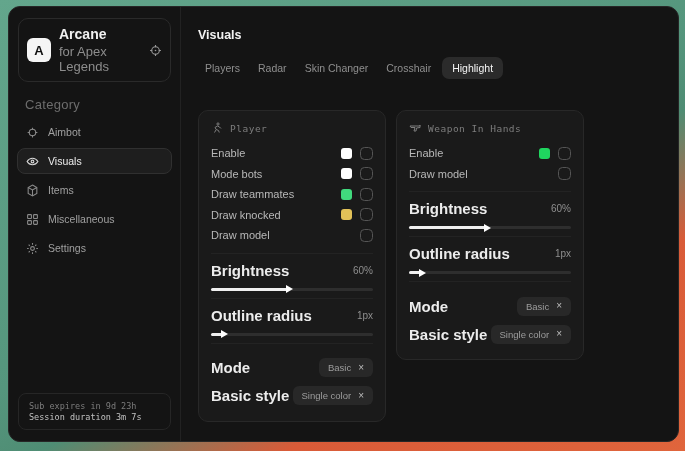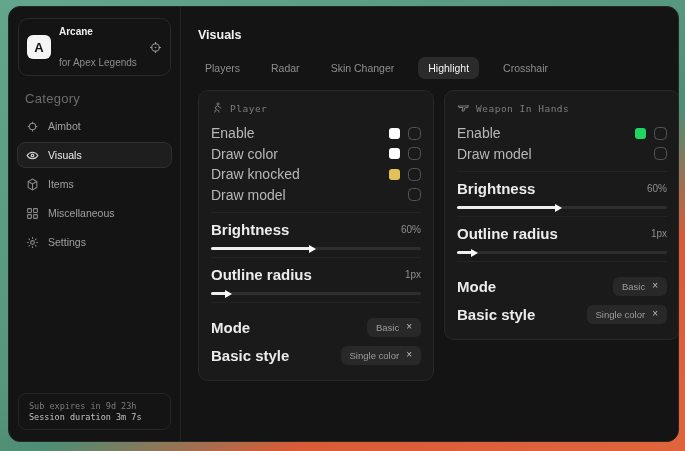--- a/index.html
+++ b/index.html
@@ -19,22 +19,22 @@
   .brand-card {
     margin:11px 9px 0; border:1px solid #2a2a2a; border-radius:10px;
     padding:7px 8px; display:flex; align-items:center; gap:8px;
   }
   .logo {
     width:24px; height:24px; background:#f5f5f5; border-radius:6px;
     color:#111; font-weight:bold; font-size:13px;
     display:flex; align-items:center; justify-content:center; flex-shrink:0;
   }
   .brand-text { flex:1; min-width:0; }
-  .brand-name { font-size:10px; font-weight:700; color:#f0f0f0; }
-  .brand-sub { font-size:10px; color:#8d8d8d; margin-top:20px; }
+  .brand-name { font-size:14px; font-weight:700; color:#f0f0f0; }
+  .brand-sub { font-size:13px; color:#8d8d8d; margin-top:2px; }
   .brand-gear { color:#9a9a9a; display:flex; }
   .category { margin:15px 16px 7px; font-size:13px; color:#6d6d6d; letter-spacing:.3px; }
   .nav { display:flex; flex-direction:column; gap:3px; padding:0 8px; }
   .nav-item {
     display:flex; align-items:center; gap:9px; height:26px; padding:0 8px;
     border:1px solid transparent; border-radius:8px;
     font-size:10.5px; color:#a0a0a0; cursor:pointer;
   }
   .nav-item .nicon { display:flex; color:#8a8a8a; }
   .nav-item.active { background:#1e1e1e; border-color:#303030; color:#ededed; }
@@ -42,36 +42,36 @@
   .sb-spacer { flex:1; }
   .footer-card {
     margin:0 9px 11px; border:1px solid #262626; border-radius:8px;
     padding:7px 10px; font-family:"DejaVu Sans Mono", monospace;
   }
   .footer-card .f1 { font-size:8.5px; color:#7c7c7c; }
   .footer-card .f2 { font-size:8.5px; color:#c2c2c2; margin-top:1px; }
   
   .main { flex:1; padding:14px 11px 0 17px; min-width:0; }
   .page-title { font-size:12.5px; font-weight:700; color:#f2f2f2; margin:7px 0 15px; }
-  .tabs { display:flex; gap:17px; margin-bottom:11px; }
+  .tabs { display:flex; gap:4px; margin-bottom:31px; }
   .tab { padding:5px 7px; font-size:10.5px; color:#8f8f8f; border-radius:7px; cursor:pointer; }
   .tab.active { background:#2b2b2b; color:#f4f4f4; padding:5px 10px; }
   .panels { display:flex; gap:10px; align-items:flex-start; }
   .panel {
-    width:236px; background:#1a1a1a; border:1px solid #282828;
+    width:188px; background:#1a1a1a; border:1px solid #282828;
     border-radius:10px; padding:11px 12px 13px; flex-shrink:0;
   }
   .panel-head {
     display:flex; align-items:center; gap:7px; color:#7d7d7d;
     font-family:"DejaVu Sans Mono", monospace; font-size:9.5px; letter-spacing:.5px;
     margin-bottom:9px;
   }
   .panel-head .picon { display:flex; color:#7d7d7d; }
   .t-row { display:flex; align-items:center; height:20.5px; }
-  .t-label { flex:1; font-size:14px; color:#b8b8b8; }
+  .t-label { flex:1; font-size:11px; color:#b8b8b8; }
   .swatch { width:11px; height:11px; border-radius:3px; margin-right:8px; }
   .checkbox { width:13px; height:13px; border:1.5px solid #555; border-radius:4.5px; background:transparent; cursor:pointer; }
   .group { border-top:1px solid #232323; margin-top:7px; padding-top:8px; }
   .s-head { display:flex; align-items:center; justify-content:space-between; }
   .s-label { font-size:15px; font-weight:700; color:#ececec; }
   .s-value { font-size:10px; color:#8f8f8f; }
   .track { position:relative; height:3px; background:#2e2e2e; border-radius:2px; margin:9px 0 3px; cursor:pointer; }
   .fill { position:absolute; left:0; top:0; height:3px; background:#efefef; border-radius:2px; }
   .thumb {
     position:absolute; top:50%; transform:translate(-3px,-50%);
@@ -167,22 +167,22 @@
     </div>
   </div>
 
   <div class="main">
     <div class="page-title">Visuals</div>
 
     <div class="tabs">
       <div class="tab">Players</div>
       <div class="tab">Radar</div>
       <div class="tab">Skin Changer</div>
+      <div class="tab">Crosshair</div>
       <div class="tab active">Highlight</div>
-      <div class="tab">Crosshair</div>
     </div>
 
     <div class="panels">
 
       <div class="panel">
         <div class="panel-head">
           <span class="picon">
             <svg width="12" height="12" viewBox="0 0 24 24" fill="none" stroke="currentColor" stroke-width="2">
               <circle cx="14" cy="4" r="2.2"></circle>
                 <path d="M13 8l-5 3 2.5 4L7 21M13 8l4 2 3 3M10.5 15l4.5 2 1.5 4"></path>
@@ -190,22 +190,27 @@
           </span>
           <span>Player</span>
         </div>
 
         <div class="t-row">
           <span class="t-label">Enable</span>
           <span class="swatch" style="background: rgb(255, 255, 255);"></span>
           <span class="checkbox"></span>
         </div>
         <div class="t-row">
-          <span class="t-label">Draw color</span>
+          <span class="t-label">Mode bots</span>
           <span class="swatch" style="background: rgb(255, 255, 255);"></span>
+          <span class="checkbox"></span>
+        </div>
+        <div class="t-row">
+          <span class="t-label">Draw teammates</span>
+          <span class="swatch" style="background: rgb(65, 217, 125);"></span>
           <span class="checkbox"></span>
         </div>
         <div class="t-row">
           <span class="t-label">Draw knocked</span>
           <span class="swatch" style="background: rgb(226, 193, 88);"></span>
           <span class="checkbox"></span>
         </div>
         <div class="t-row">
           <span class="t-label">Draw model</span>
           <span class="checkbox"></span>

